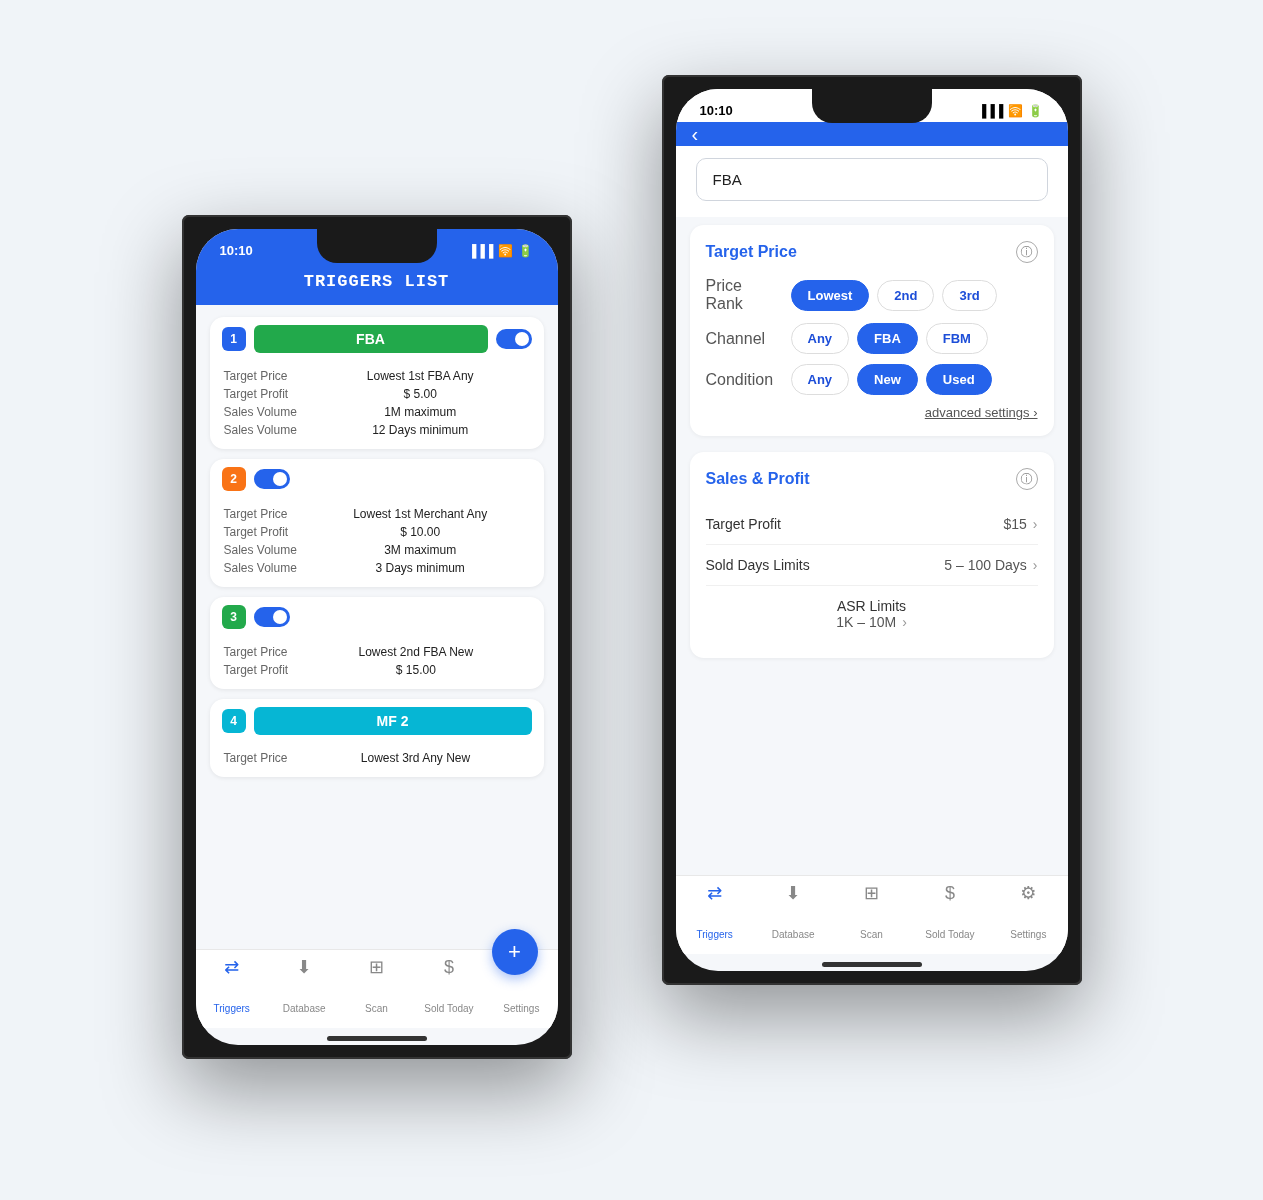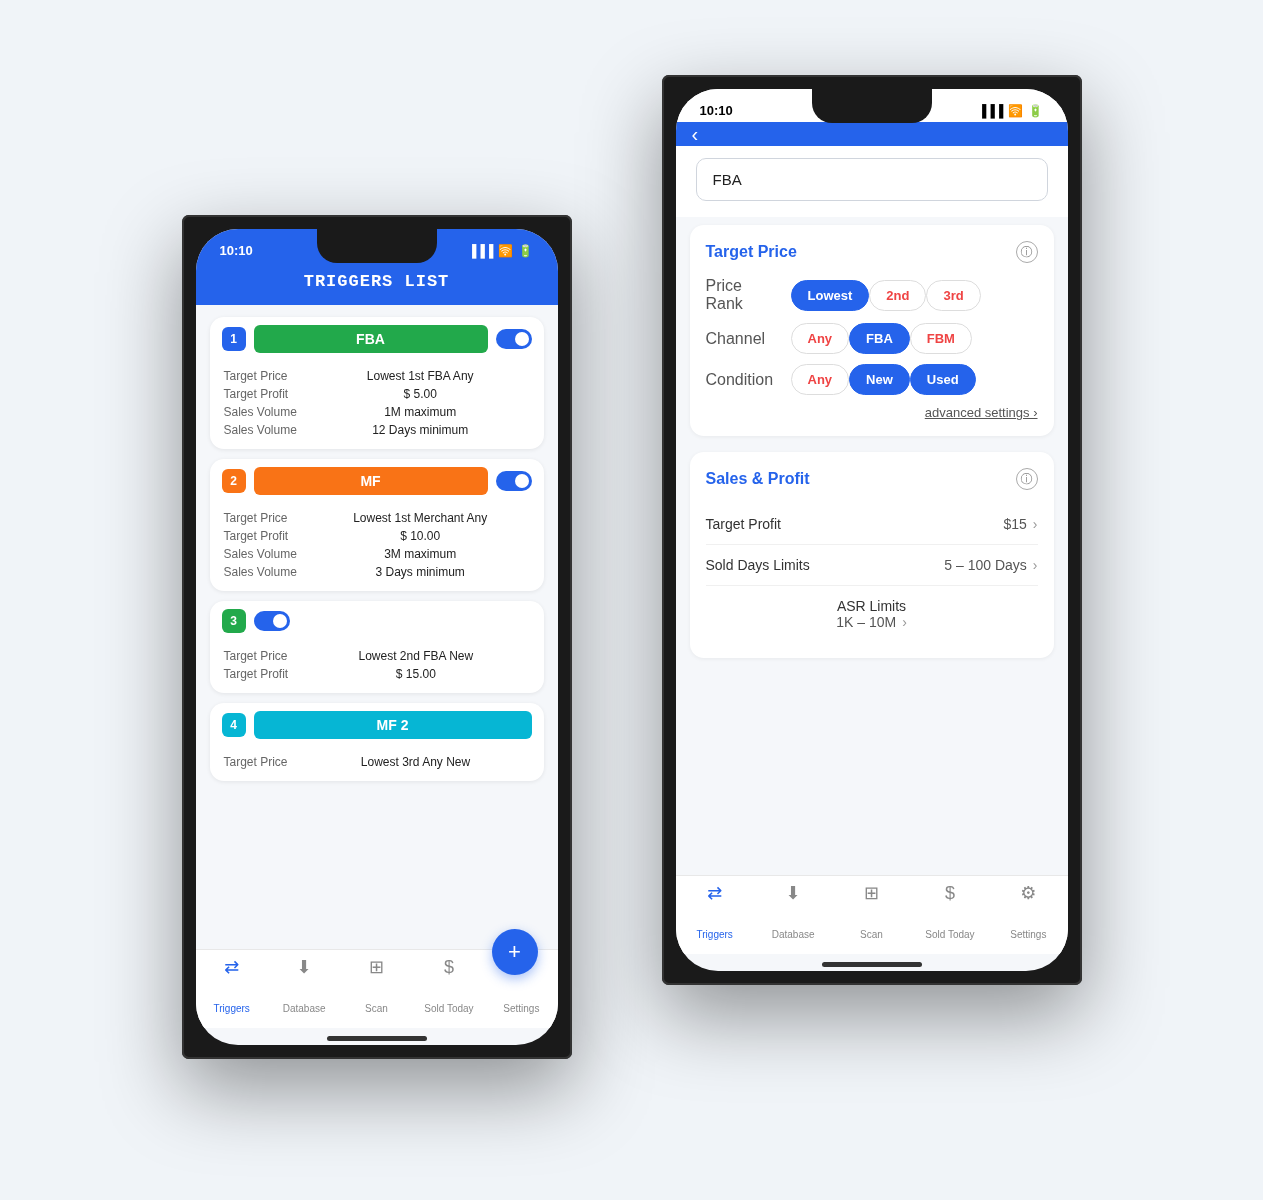--- a/index.html
+++ b/index.html
@@ -352,31 +352,32 @@
     .option-label {
       width: 75px;
       font-size: 16px;
       color: #555;
       font-weight: 500;
       flex-shrink: 0;
     }
 
     .option-buttons {
       display: flex;
+      gap: 8px;
     }
 
     .opt-btn {
       padding: 7px 16px;
       border-radius: 20px;
       font-size: 13px;
       font-weight: 600;
       cursor: pointer;
       border: 1.5px solid #ddd;
       background: #fff;
-      color: #ef4444;
+      color: #1d4ed8;
     }
 
     .opt-btn.active {
       background: #2563eb;
       color: #fff;
       border-color: #2563eb;
     }
 
     .advanced-link {
       text-align: right;
@@ -473,21 +474,20 @@
               <span class="detail-label">Sales Volume</span>
                 <span class="detail-value">1M maximum</span>
               <span class="detail-label">Sales Volume</span>
                 <span class="detail-value">12 Days minimum</span>
             </div>
           </div>
 
           <div class="trigger-card">
             <div class="trigger-header">
               <div class="trigger-num" style="background:#f97316">2</div>
-              <div class="trigger-name-bar" style="background:#f97316">MF</div>
               <div class="toggle"></div>
             </div>
             <div class="trigger-details">
               <span class="detail-label">Target Price</span>
                 <span class="detail-value">Lowest 1st Merchant Any</span>
               <span class="detail-label">Target Profit</span>
                 <span class="detail-value">$ 10.00</span>
               <span class="detail-label">Sales Volume</span>
                 <span class="detail-value">3M maximum</span>
               <span class="detail-label">Sales Volume</span>

